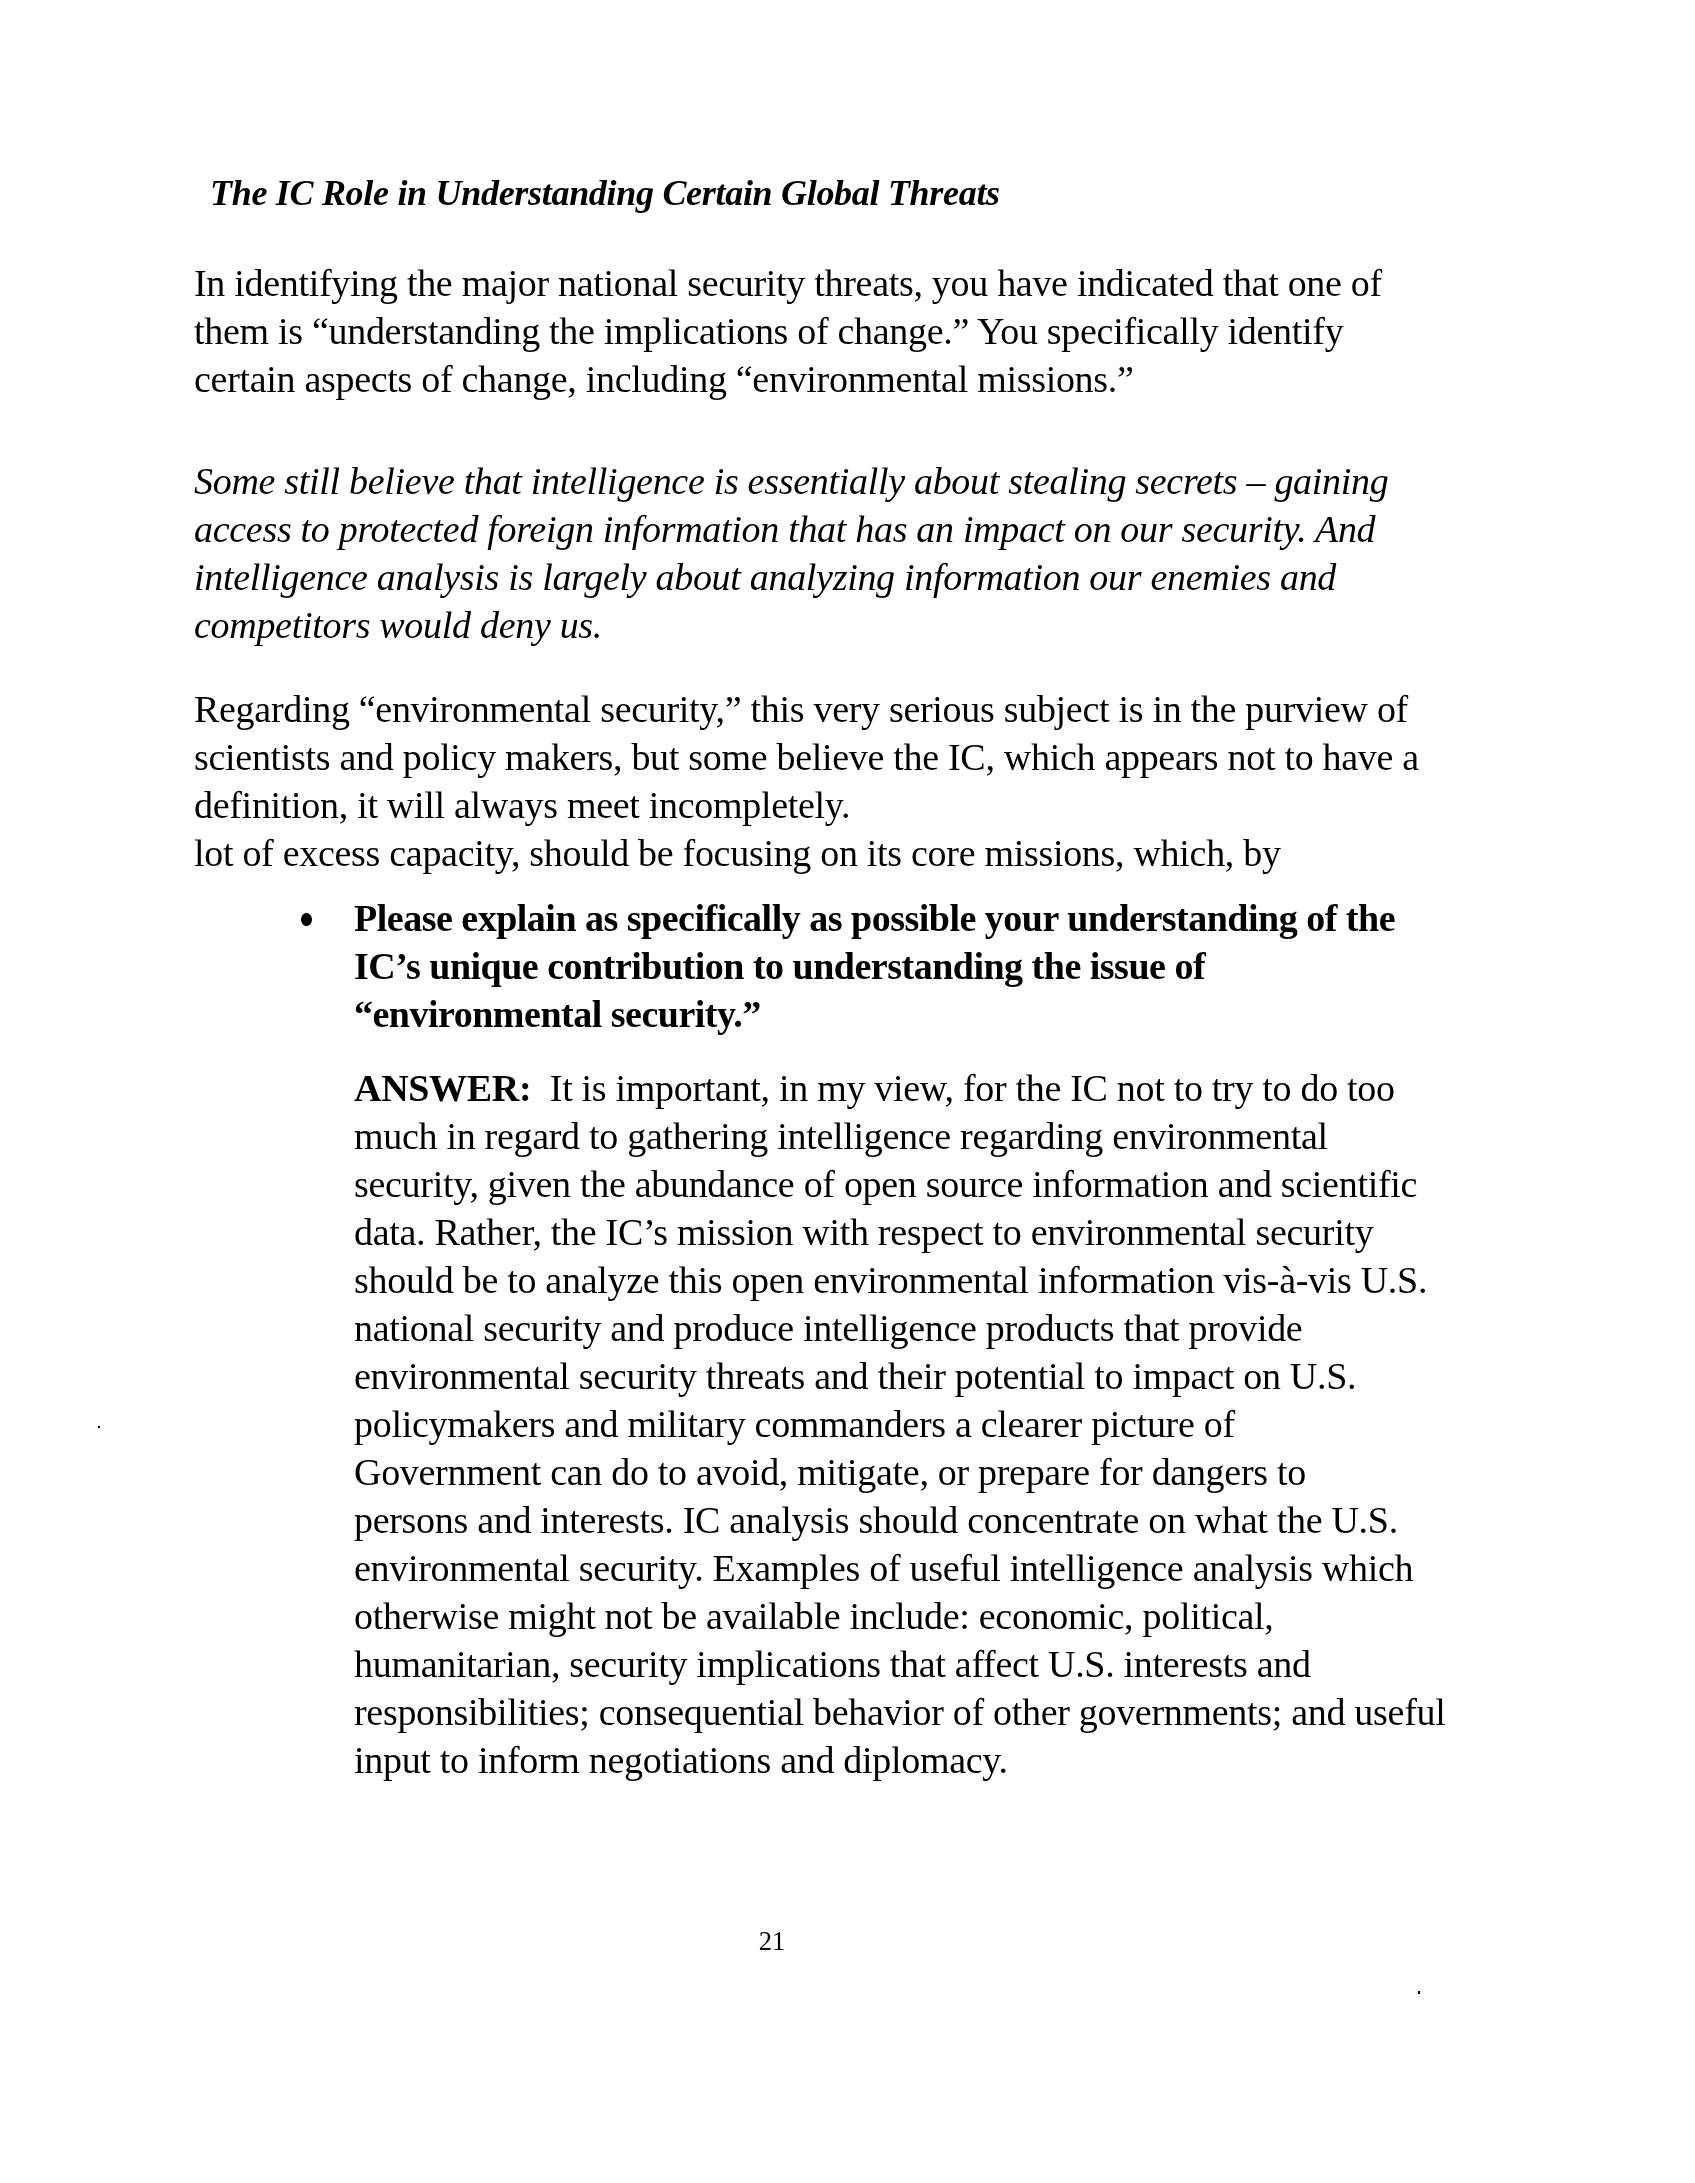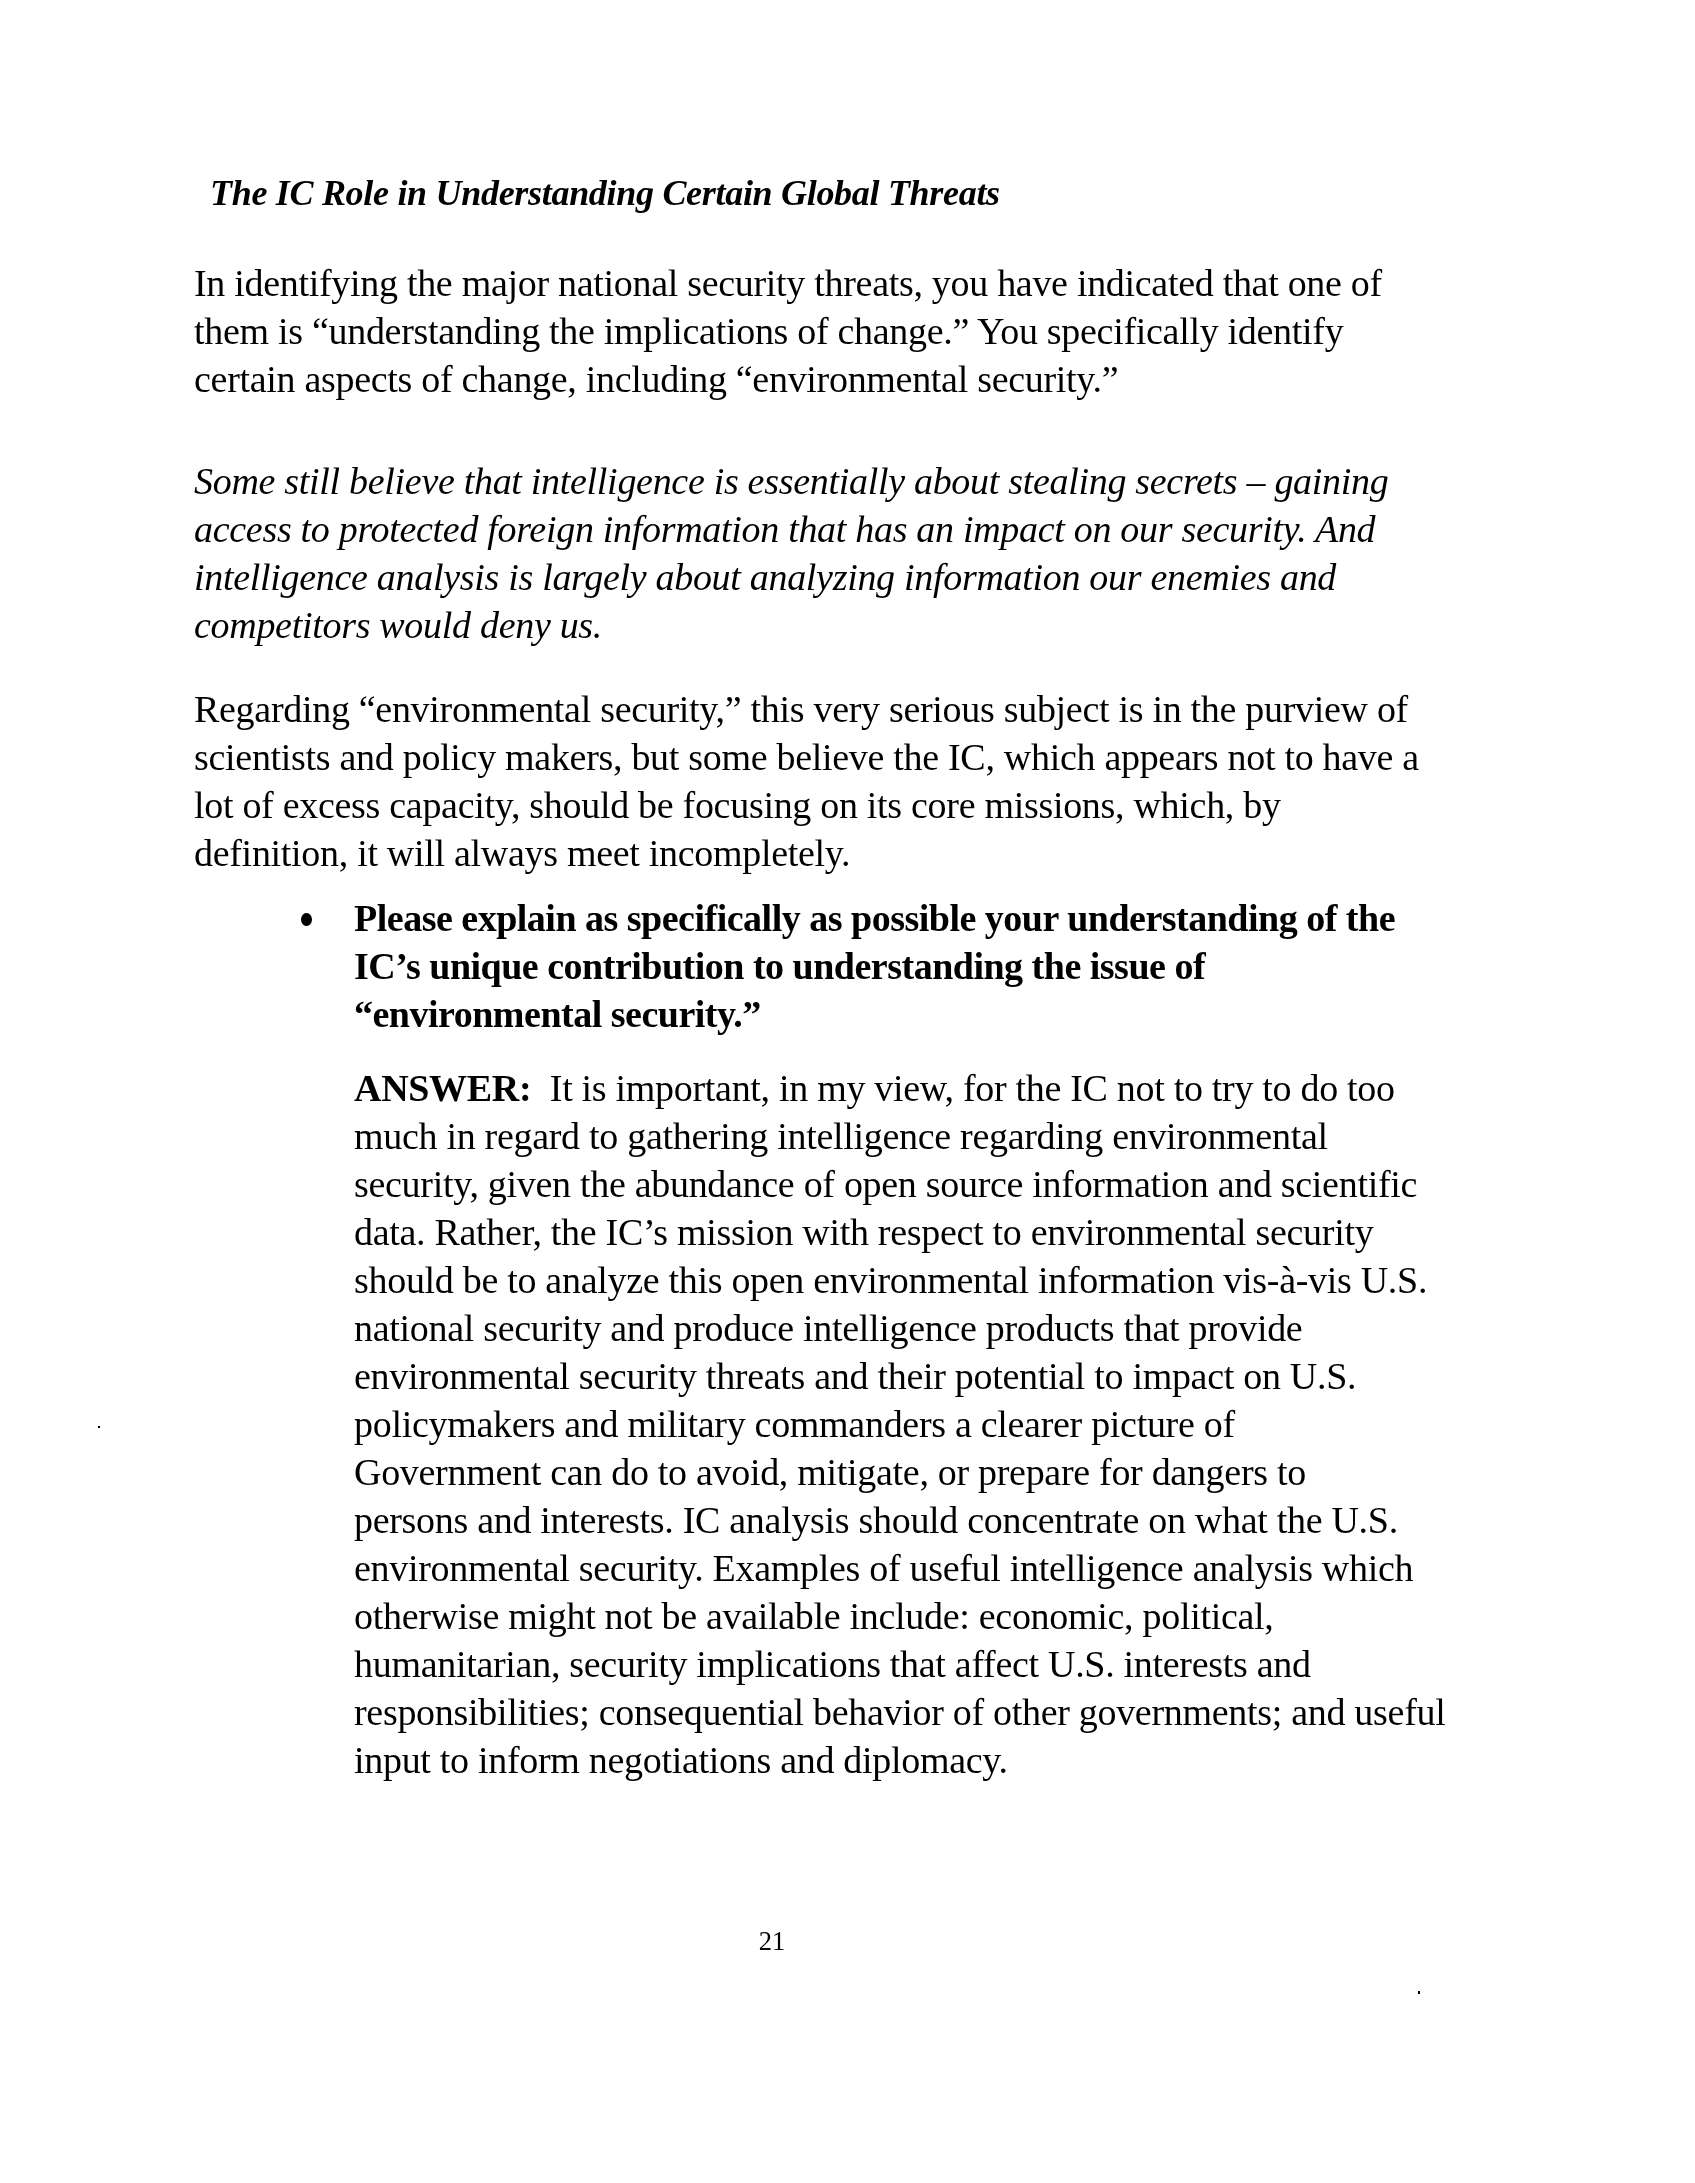--- a/index.html
+++ b/index.html
@@ -102,35 +102,35 @@
 </head>
 <body>
 
 <div class="page">
 
   <div class="heading">The IC Role in Understanding Certain Global Threats</div>
 
   <div class="para" id="p1">
     <span class="line">In identifying the major national security threats, you have indicated that one of</span>
     <span class="line">them is “understanding the implications of change.”  You specifically identify</span>
-    <span class="line">certain aspects of change, including “environmental security.”</span>
+    <span class="line">certain aspects of change, including “environmental missions.”</span>
   </div>
 
   <div class="para" id="p2">
     <span class="line">Some still believe that intelligence is essentially about stealing secrets – gaining</span>
     <span class="line">access to protected foreign information that has an impact on our security.  And</span>
     <span class="line">intelligence analysis is largely about analyzing information our enemies and</span>
     <span class="line">competitors would deny us.</span>
   </div>
 
   <div class="para" id="p3">
     <span class="line">Regarding “environmental security,” this very serious subject is in the purview of</span>
     <span class="line">scientists and policy makers, but some believe the IC, which appears not to have a</span>
+    <span class="line">definition, it will always meet incompletely.</span>
     <span class="line">lot of excess capacity, should be focusing on its core missions, which, by</span>
-    <span class="line">definition, it will always meet incompletely.</span>
   </div>
 
   <div class="bullet-block">
     <span class="bullet-dot"></span>
     <div class="bullet-text">
       <span class="line">Please explain as specifically as possible your understanding of the</span>
       <span class="line">IC’s unique contribution to understanding the issue of</span>
       <span class="line">“environmental security.”</span>
     </div>
   </div>

